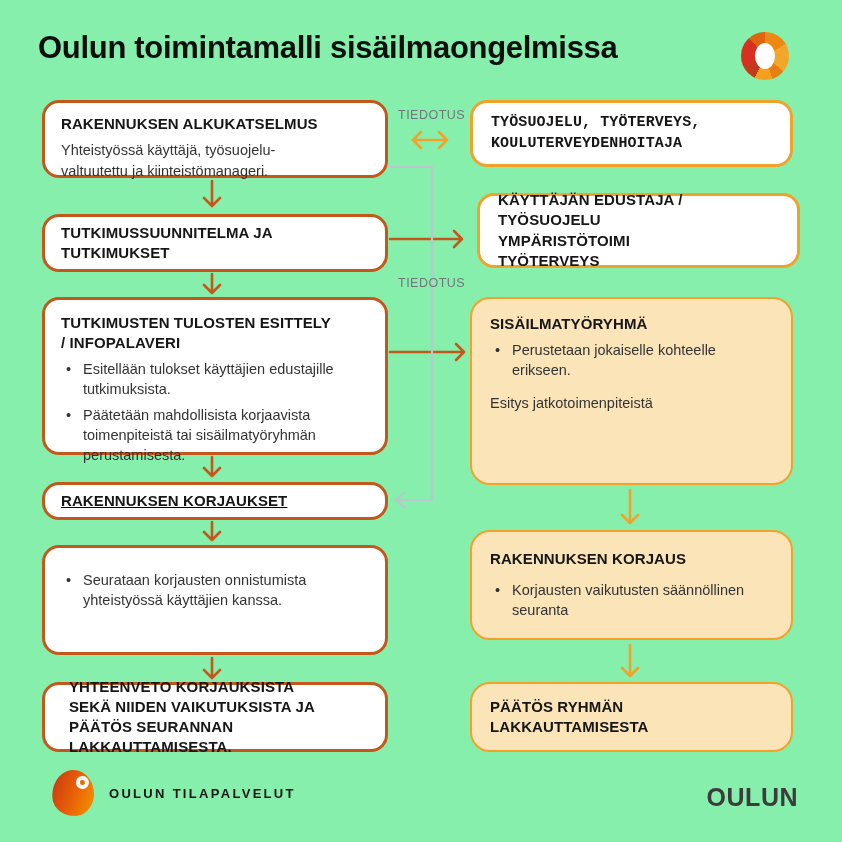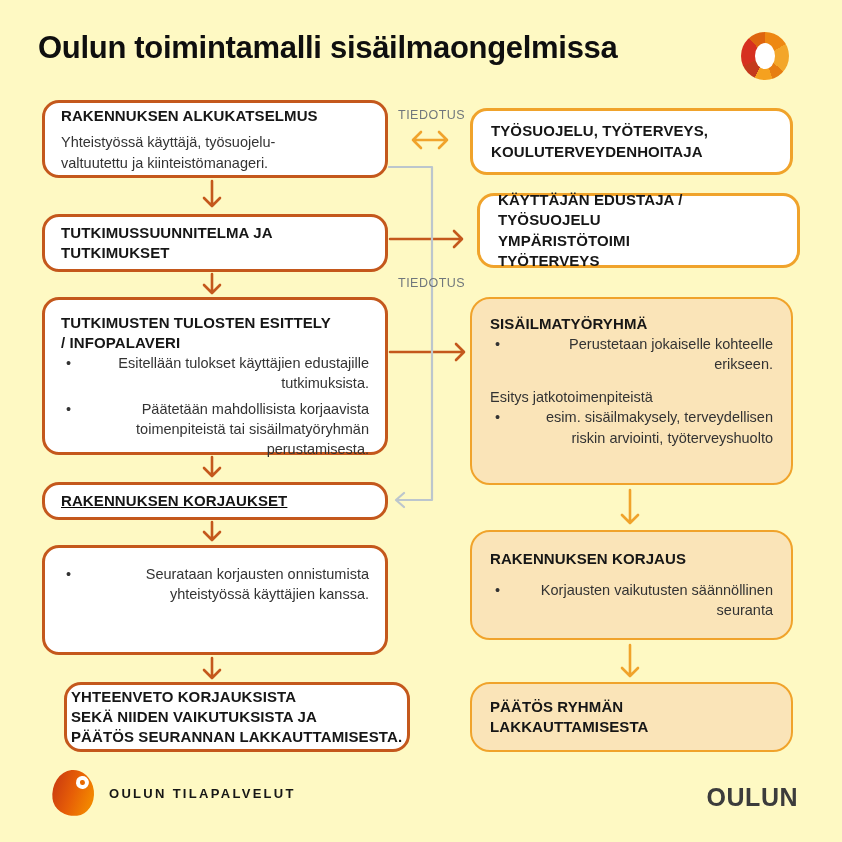--- a/index.html
+++ b/index.html
@@ -1,17 +1,17 @@
 <!DOCTYPE html>
 <html><head>
 <meta charset="utf-8">
 <style>
   html,body{margin:0;padding:0;background:#ffffff;}
   .canvas{
-    position:relative;width:842px;height:842px;background:#fef9c3;overflow:hidden;
+    position:relative;width:842px;height:842px;background:#86efac;overflow:hidden;
     font-family:"Liberation Sans","DejaVu Sans",sans-serif;
   }
   
   .page-title{
     position:absolute;left:38px;top:30px;font-size:31px;font-weight:800;
     color:#0f0f0f;letter-spacing:-0.3px;white-space:nowrap;
   }
   .logo-o{
     position:absolute;left:741px;top:32px;width:48px;height:48px;border-radius:50%;
     background:conic-gradient(from 0deg,
@@ -30,33 +30,33 @@
   svg.arrows g.gray path{stroke:#BCC6CD;stroke-width:2.2;}
   
   .box{position:absolute;box-sizing:border-box;background:#fff;z-index:2;}
   .box.lb{border:3px solid #C4581C;border-radius:17px;}
   .box.rw{border:3px solid #F0A32B;border-radius:17px;}
   .box.rf{border:2.5px solid #F0A32B;border-radius:20px;background:#FAE4B8;}
   .vcenter{display:flex;flex-direction:column;justify-content:center;}
   .h{font-size:15px;font-weight:800;color:#161616;line-height:1.34;white-space:pre-line;letter-spacing:0.1px;}
   .body-text{font-size:14.5px;color:#333;line-height:1.42;white-space:pre-line;margin-top:6px;}
   .sub{font-size:14.5px;color:#333;line-height:1.42;margin-top:12px;}
-  ul.bullets{list-style:none;margin:0 0 0 0;padding:0;text-align:right;}
+  ul.bullets{list-style:none;margin:6px 0 0 0;padding:0;}
   ul.bullets li{
     position:relative;padding-left:22px;font-size:14.5px;color:#333;
     line-height:1.4;white-space:pre-line;margin-bottom:5px;
   }
   ul.bullets li::before{content:"\2022";position:absolute;left:5px;color:#333;}
-  .b-l1{left:42px;top:100px;width:346px;height:78px;padding:3px 16px;}
+  .b-l1{left:42px;top:100px;width:346px;height:78px;padding:11px 16px;}
   .b-l2{left:42px;top:214px;width:346px;height:58px;padding:0 16px;}
   .b-l3{left:42px;top:297px;width:346px;height:158px;padding:13px 16px;}
   .b-l4{left:42px;top:482px;width:346px;height:38px;padding:5px 16px;text-decoration:underline;}
   .b-l5{left:42px;top:545px;width:346px;height:110px;padding:16px 16px;}
-  .b-l6{left:42px;top:682px;width:346px;height:70px;padding:0 4px;margin-left:22px;}
-  .b-r1{left:470px;top:108px;width:323px;height:67px;padding:0 18px;}
+  .b-l6{left:42px;top:682px;width:346px;height:70px;padding:0 24px;}
+  .b-r1{left:470px;top:100px;width:323px;height:67px;padding:0 18px;font-family:Liberation Mono, monospace;}
   .b-r2{left:470px;top:193px;width:323px;height:75px;padding:0 18px;margin-left:7px;}
   .b-r3{left:470px;top:297px;width:323px;height:188px;padding:15px 18px;}
   .b-r4{left:470px;top:530px;width:323px;height:110px;padding:17px 18px;}
   .b-r4 .bullets{margin-top:11px;}
   .b-r5{left:470px;top:682px;width:323px;height:70px;padding:0 18px;}
   
   .tiedotus{
     position:absolute;z-index:3;font-size:12.5px;color:#70777C;letter-spacing:0.5px;
   }
   .t1{left:398px;top:108px;}
@@ -162,22 +162,20 @@
 TYÖTERVEYS</div>
   </div>
 
   <div class="box rf b-r3">
     <div class="h">SISÄILMATYÖRYHMÄ</div>
     <ul class="bullets">
       <li>Perustetaan jokaiselle kohteelle erikseen.</li>
     </ul>
     <div class="sub">Esitys jatkotoimenpiteistä</div>
     <ul class="bullets">
-      <li>esim. sisäilmakysely, terveydellisen
-riskin arviointi, työterveyshuolto</li>
     </ul>
   </div>
 
   <div class="box rf b-r4">
     <div class="h">RAKENNUKSEN KORJAUS</div>
     <ul class="bullets">
       <li>Korjausten vaikutusten säännöllinen
 seuranta</li>
     </ul>
   </div>

